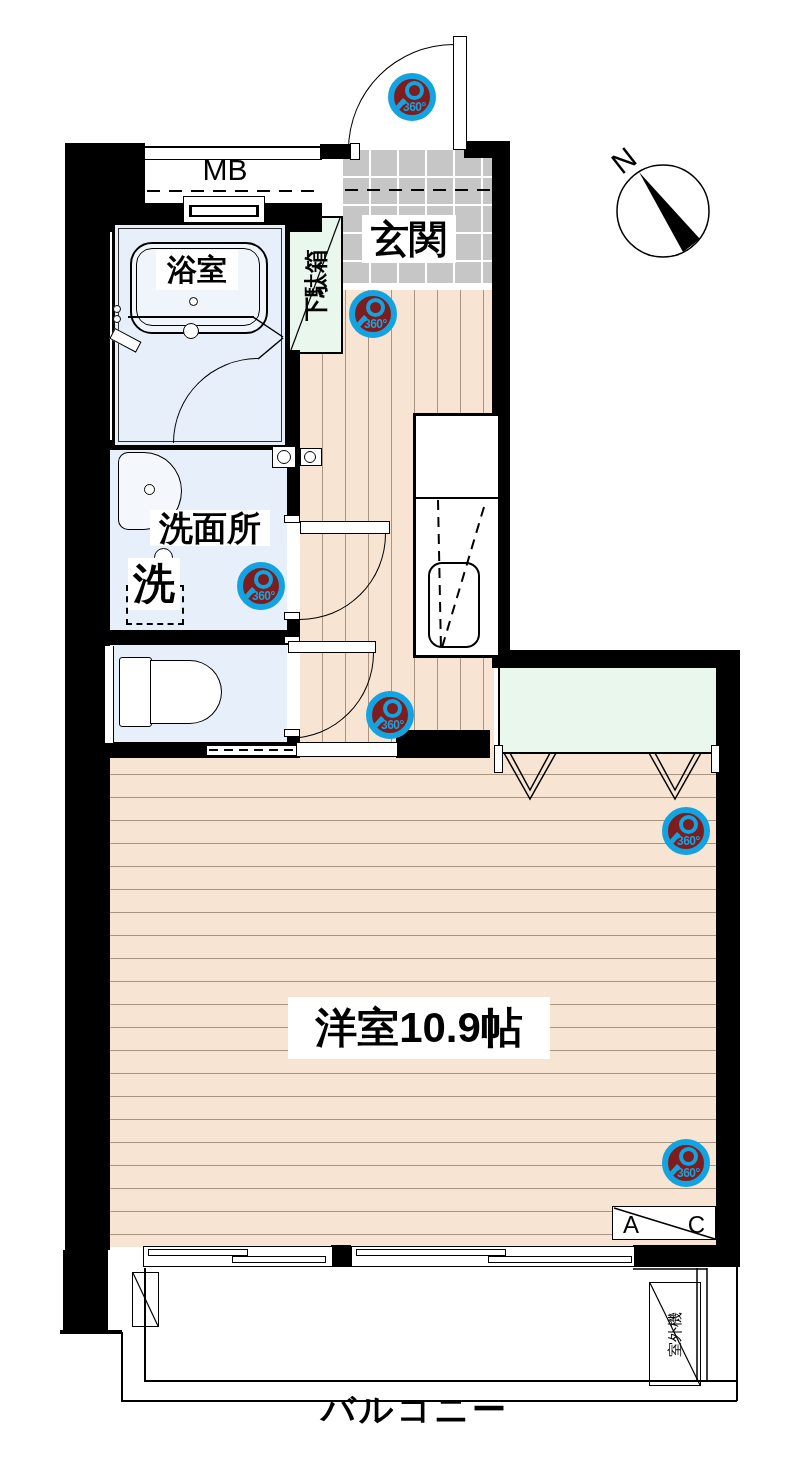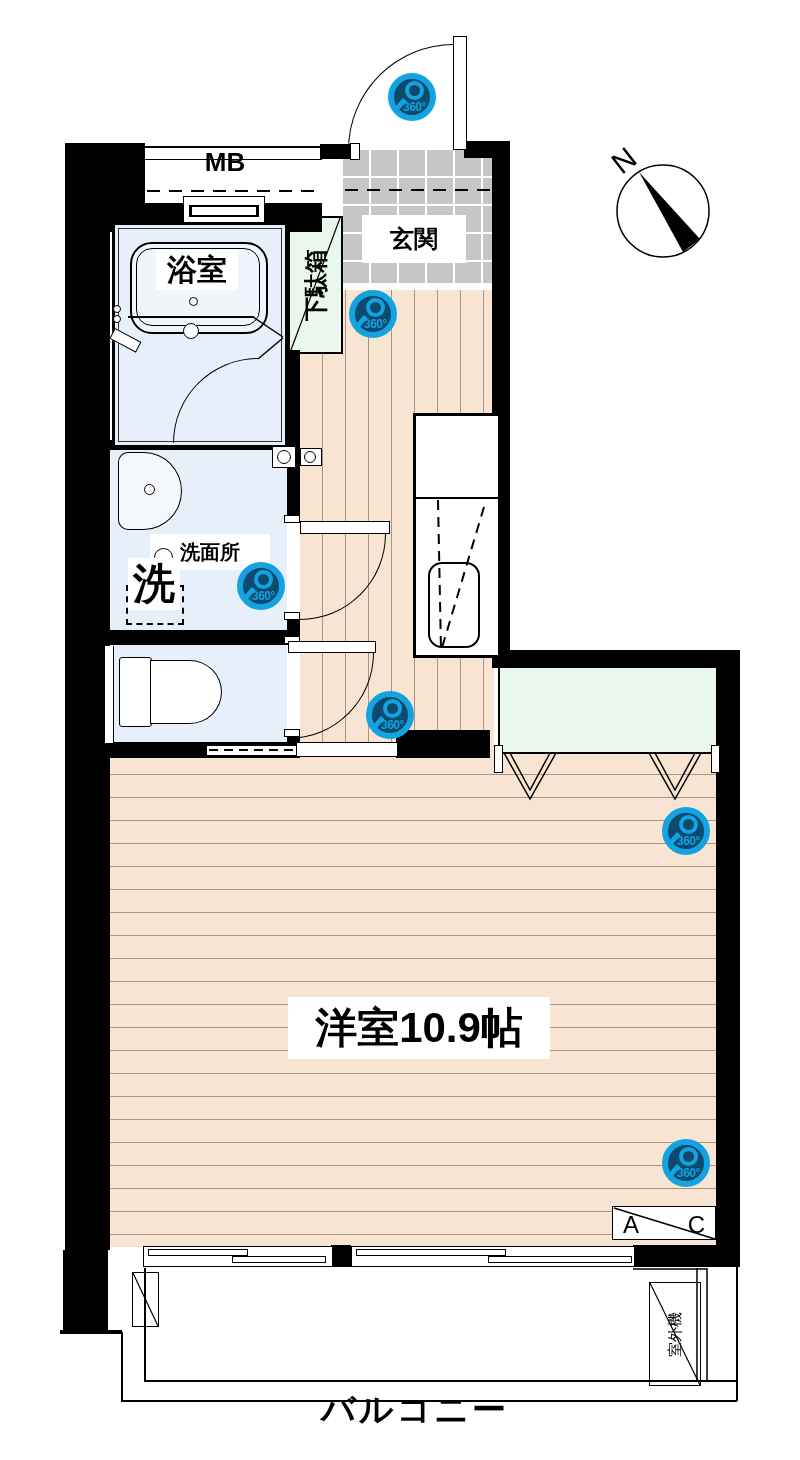--- a/index.html
+++ b/index.html
@@ -13,42 +13,42 @@
   .arcBR{position:absolute;border-right:1.4px solid #000;border-bottom:1.4px solid #000;border-bottom-right-radius:100%;box-sizing:border-box}
   .dashline{position:absolute;height:2px;background:repeating-linear-gradient(to right,#000 0 13px,transparent 13px 22px)}
   .woodH{background-color:#f7e4d2;background-image:repeating-linear-gradient(to bottom,transparent 0 22px,#a9957f 22px 23px)}
   .woodV{background-color:#f7e4d2;background-image:repeating-linear-gradient(to right,transparent 0 22px,#a9957f 22px 23px)}
   .tile{background-color:#c6c6c6;background-image:repeating-linear-gradient(to right,transparent 0 26px,#fff 26px 28px),repeating-linear-gradient(to bottom,transparent 0 26px,#fff 26px 28px)}
   .wet{background:#e7effa}
   .green{background:#e9f7ec;border:2px solid #000}
   .fix{position:absolute;border:1.5px solid #000;background:#fff;box-sizing:border-box}
   .circ{border-radius:50%}
   .vtxt{transform:rotate(-90deg);white-space:nowrap;font-weight:bold}
-  .cam{position:absolute;width:48px;height:48px;border:6px solid #14a3e1;border-radius:50%;background:#0c4a6e;box-sizing:border-box;cursor:pointer}
+  .cam{position:absolute;width:48px;height:48px;border:6px solid #14a3e1;border-radius:50%;background:#7f1d1d;box-sizing:border-box;cursor:pointer}
   .cam .lens{position:absolute;left:11px;top:2px;width:19px;height:19px;border:4px solid #14a3e1;border-radius:50%;box-sizing:border-box}
   .cam .handle{position:absolute;left:4px;top:19px;width:5px;height:13px;background:#14a3e1;transform:rotate(42deg)}
   .cam .deg{position:absolute;left:9px;top:21px;font-size:12px;font-weight:bold;color:#14a3e1;letter-spacing:-0.5px}
   .sash{position:absolute;background:#fff;border:1px solid #000;box-sizing:border-box}
   svg.overlay{position:absolute;left:0;top:0;pointer-events:none}
 </style>
 </head>
 <body>
 
 <div id="plan">
 
   <div class="abs tile" style="left:343px;top:150px;width:151px;height:133px"></div>
   <div class="abs" style="left:343px;top:283px;width:151px;height:10px;background:#fff;border-bottom:1.5px solid #000"></div>
   <div class="abs woodV" style="left:300px;top:290px;width:194px;height:467px"></div>
   <div class="abs woodH" style="left:108px;top:752px;width:610px;height:495px"></div>
   <div class="abs wet" style="left:110px;top:447px;width:177px;height:196px"></div>
   <div class="abs wet" style="left:110px;top:643px;width:177px;height:101px"></div>
 
   <div class="abs" style="left:145px;top:146px;width:177px;height:60px;background:#fff"></div>
   <div class="abs" style="left:145px;top:146px;width:177px;height:14px;background:#fff;border-top:2px solid #000;border-bottom:1px solid #000"></div>
-  <div class="lbl nobg" style="left:145px;top:148px;width:160px;height:28px;font-size:26px;font-weight:700">MB</div>
+  <div class="lbl nobg" style="left:145px;top:156px;width:160px;height:28px;font-size:30px;font-weight:400">MB</div>
   <div class="dashline" style="left:147px;top:190px;width:173px"></div>
 
   <div class="abs green" style="left:288px;top:216px;width:55px;height:138px;display:flex;align-items:center;justify-content:center">
     <span class="vtxt" style="font-size:24px">下駄箱</span>
   </div>
 
   <div class="wall" style="left:65px;top:143px;width:80px;height:89px"></div>
   <div class="wall" style="left:65px;top:143px;width:45px;height:1107px"></div>
   <div class="wall" style="left:63px;top:1250px;width:45px;height:80px"></div>
   <div class="wall" style="left:145px;top:203px;width:177px;height:29px"></div>
@@ -77,40 +77,40 @@
   </div>
   <div class="abs" style="left:351px;top:1246px;width:284px;height:21px;background:#fff;border:1.5px solid #000">
     <div class="sash" style="left:4px;top:2px;width:150px;height:7px"></div>
     <div class="sash" style="left:136px;top:9px;width:144px;height:7px"></div>
   </div>
 
   <div class="leaf" style="left:453px;top:36px;width:14px;height:114px"></div>
   <div class="arcTL" style="left:348px;top:44px;width:106px;height:106px"></div>
   <div class="abs" style="left:350px;top:143px;width:10px;height:17px;background:#fff;border:1px solid #000"></div>
   <div class="dashline" style="left:345px;top:189px;width:147px"></div>
-  <div class="lbl" style="left:362px;top:215px;width:104px;height:48px;font-size:24px">玄関</div>
+  <div class="lbl" style="left:362px;top:215px;width:94px;height:48px;font-size:38px">玄関</div>
 
   <div class="abs" style="left:112px;top:222px;width:176px;height:226px;background:#e7effa;border:3px solid #000">
     <div class="abs" style="left:3px;top:3px;width:164px;height:214px;border:1px solid #333"></div>
     <div class="abs" style="left:15px;top:17px;width:138px;height:92px;border:2.5px solid #000;border-radius:22px;background:#f0f5fc">
       <div class="abs" style="left:4px;top:4px;width:124px;height:78px;border:1.5px solid #000;border-radius:16px"></div>
     </div>
   </div>
   <div class="lbl" style="left:156px;top:250px;width:82px;height:40px;font-size:30px">浴室</div>
   <div class="fix circ" style="left:189px;top:297px;width:9px;height:9px"></div>
   <div class="abs" style="left:128px;top:316px;width:126px;height:2px;background:#000"></div>
   <div class="fix circ" style="left:183px;top:323px;width:16px;height:16px"></div>
   <div class="fix circ" style="left:113px;top:305px;width:8px;height:8px"></div>
   <div class="fix circ" style="left:113px;top:315px;width:8px;height:8px"></div>
   <div class="fix" style="left:115px;top:328px;width:30px;height:12px;transform:rotate(28deg);transform-origin:left top"></div>
   <div class="arcTL" style="left:173px;top:358px;width:85px;height:85px"></div>
 
   <div class="fix" style="left:118px;top:452px;width:64px;height:78px;border-radius:10px 38px 38px 10px / 10px 39px 39px 10px;background:#f4f8fd"></div>
   <div class="fix circ" style="left:144px;top:484px;width:11px;height:11px"></div>
-  <div class="lbl" style="left:150px;top:534px;width:120px;height:36px;font-size:20px">洗面所</div>
+  <div class="lbl" style="left:150px;top:510px;width:120px;height:36px;font-size:34px">洗面所</div>
   <div class="fix circ" style="left:154px;top:548px;width:19px;height:19px"></div>
   <div class="abs" style="left:126px;top:585px;width:58px;height:40px;border:2px dashed #000"></div>
   <div class="lbl" style="left:128px;top:558px;width:52px;height:52px;font-size:42px">洗</div>
   <div class="fix" style="left:272px;top:446px;width:24px;height:22px"></div>
   <div class="fix circ" style="left:277px;top:450px;width:14px;height:14px"></div>
   <div class="fix" style="left:300px;top:448px;width:22px;height:18px"></div>
   <div class="fix circ" style="left:304px;top:451px;width:12px;height:12px"></div>
 
   <div class="fix" style="left:119px;top:657px;width:33px;height:70px;border-radius:3px"></div>
   <div class="fix" style="left:150px;top:660px;width:72px;height:64px;border-radius:0 45% 45% 0 / 0 50% 50% 0"></div>

